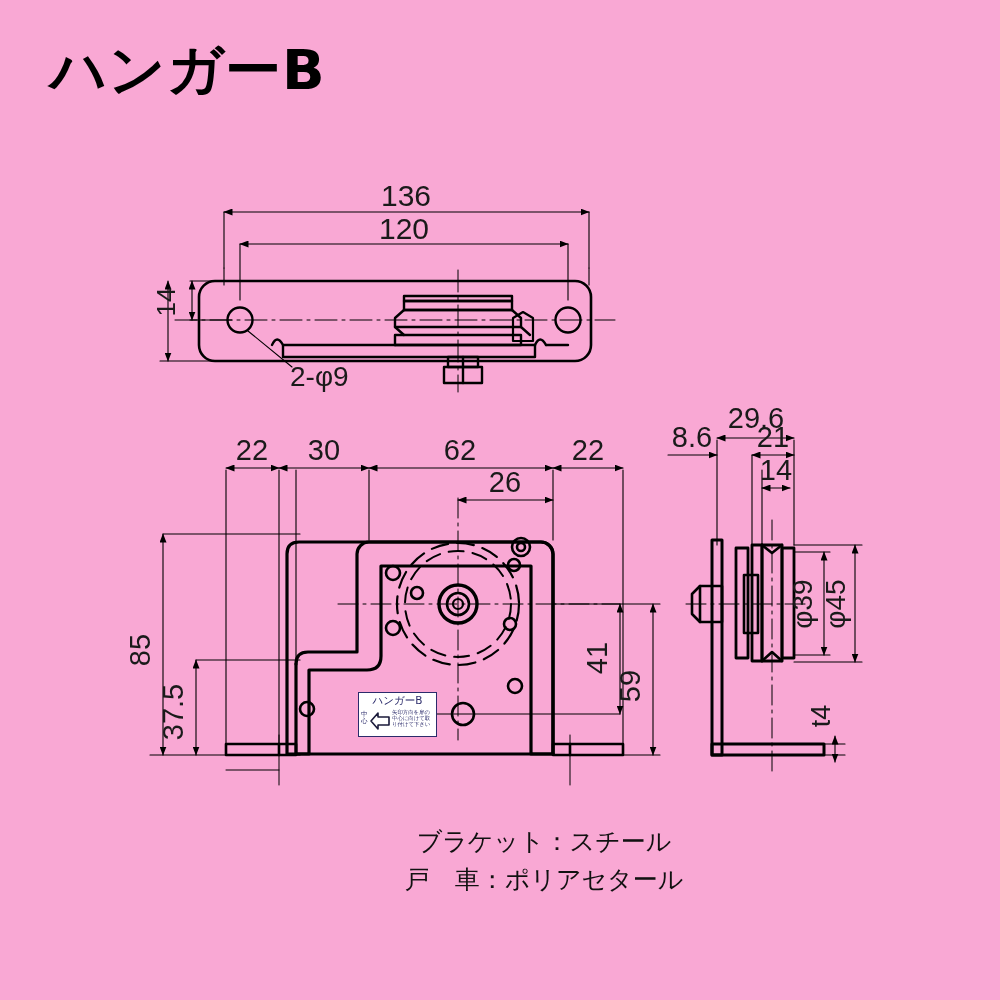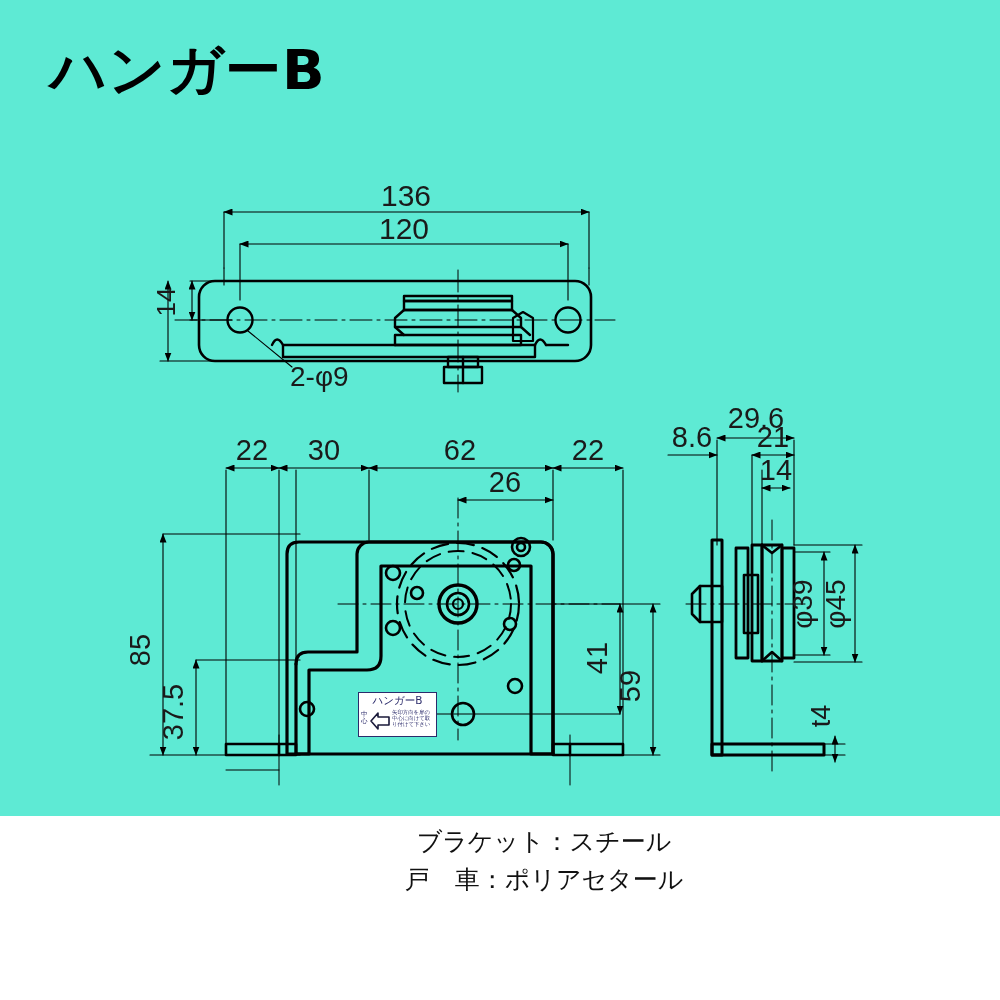--- a/index.html
+++ b/index.html
@@ -1,18 +1,18 @@
 <!DOCTYPE html>
 <html><head>
 <meta charset="utf-8">
 <style>
   html,body{margin:0;padding:0;background:#ffffff;}
   body{width:1000px;height:1000px;overflow:hidden;
        font-family:"Liberation Sans","DejaVu Sans",sans-serif;color:#000;}
-  #root{position:relative;width:1000px;height:816px;background:#5eead4;}
+  #root{position:relative;width:1000px;height:1000px;background:#f9a8d4;}
 
   .title{
     position:absolute; left:50px; top:42px;
     font-size:56px; font-weight:bold; letter-spacing:1px;
     font-family:"DejaVu Sans","Liberation Sans",sans-serif;
     color:#000; line-height:1;
   }
 
   svg.dwg{position:absolute;left:0;top:0;width:1000px;height:1000px;}
 

